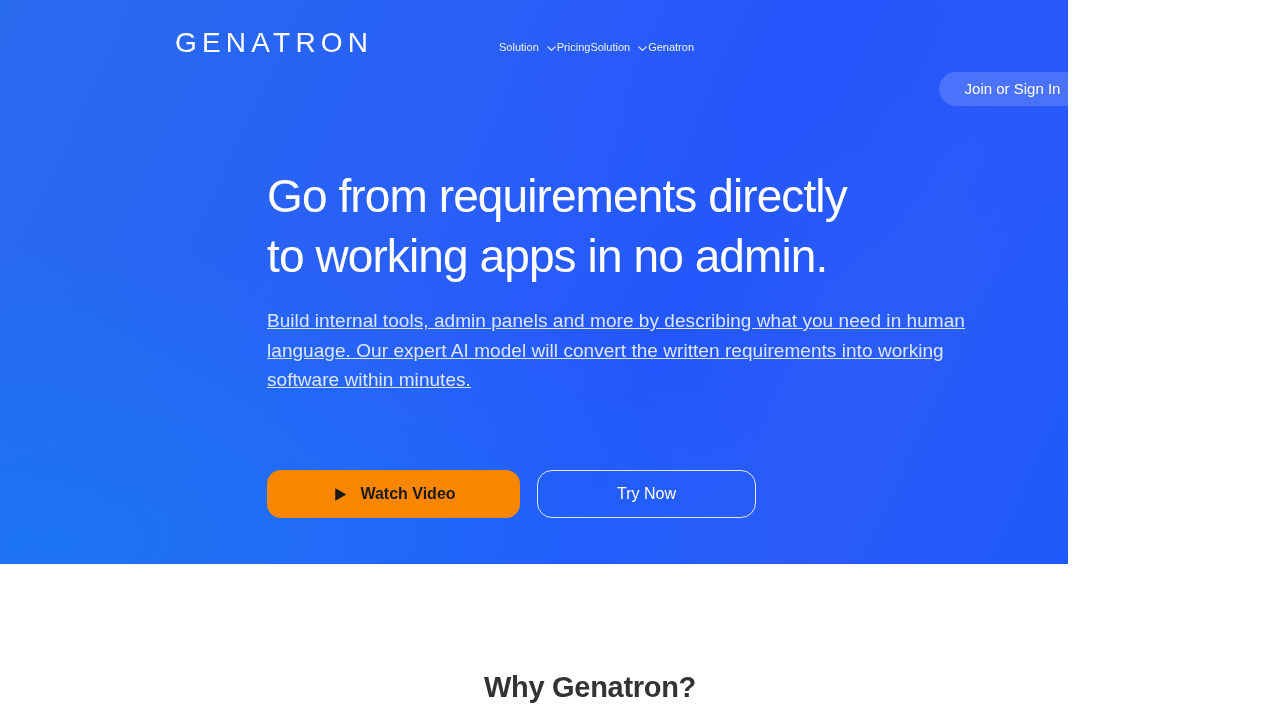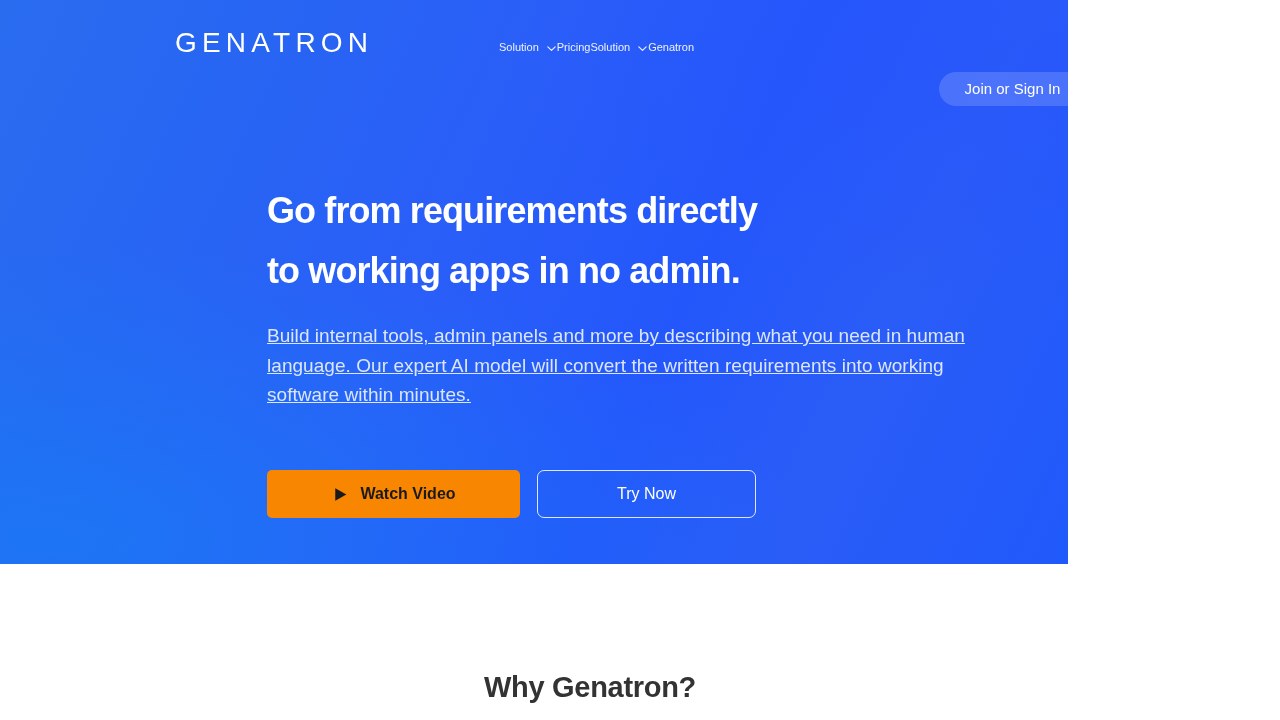--- a/index.html
+++ b/index.html
@@ -137,26 +137,25 @@
   
   .hero-copy {
     position: absolute;
     left: 267px;
     top: 166px;
     width: 760px;
   }
 
   .headline {
     color: #ffffff;
-    font-size: 36px;
+    font-size: 46px;
     line-height: 60px;
-    font-weight: 700;
+    font-weight: 400;
     letter-spacing: -0.9px;
     width: 760px;
-    margin-top: 15px;
   }
 
   .subhead {
     margin-top: 20px;
     color: #dbe6fb;
     font-size: 19px;
     line-height: 29.5px;
     font-weight: 400;
     width: 745px;
     letter-spacing: 0.05px;
@@ -169,21 +168,21 @@
     left: 267px;
     top: 470px;
     display: flex;
     align-items: flex-start;
     gap: 17px;
   }
 
   .btn-watch {
     width: 253px;
     height: 48px;
-    border-radius: 5px;
+    border-radius: 14px;
     background: #f98600;
     color: #1a1a1a;
     font-size: 16px;
     font-weight: 600;
     display: flex;
     align-items: center;
     justify-content: center;
     gap: 10px;
     white-space: nowrap;
     cursor: pointer;
@@ -196,21 +195,21 @@
     width: 19px;
     height: 19px;
     position: relative;
     top: 0px;
   }
   .play-icon svg { display: block; }
 
   .btn-try {
     width: 219px;
     height: 48px;
-    border-radius: 7px;
+    border-radius: 15px;
     background: transparent;
     border: 1px solid rgba(255,255,255,0.85);
     color: #ffffff;
     font-size: 16px;
     font-weight: 400;
     display: flex;
     align-items: center;
     justify-content: center;
     white-space: nowrap;
     cursor: pointer;

